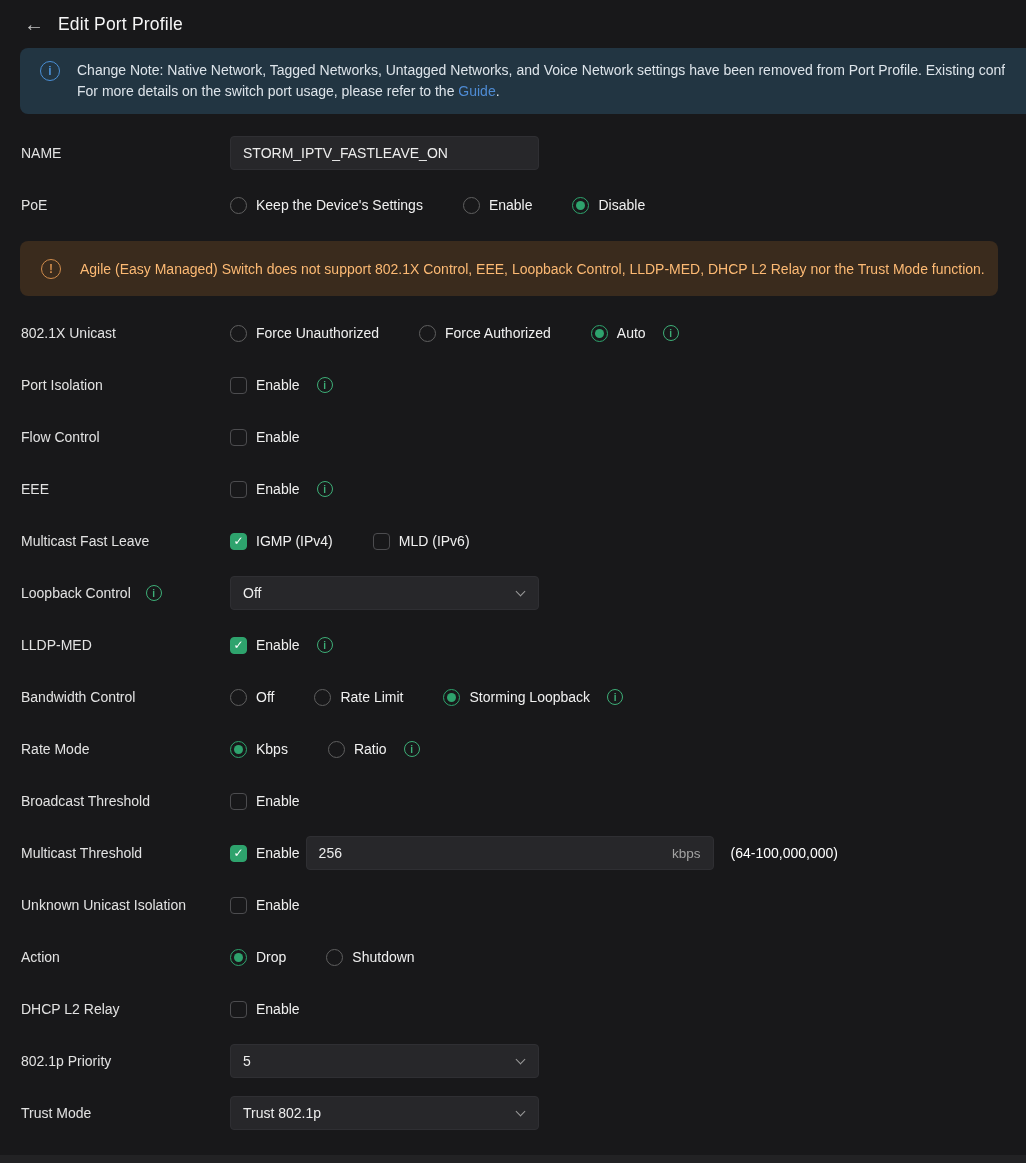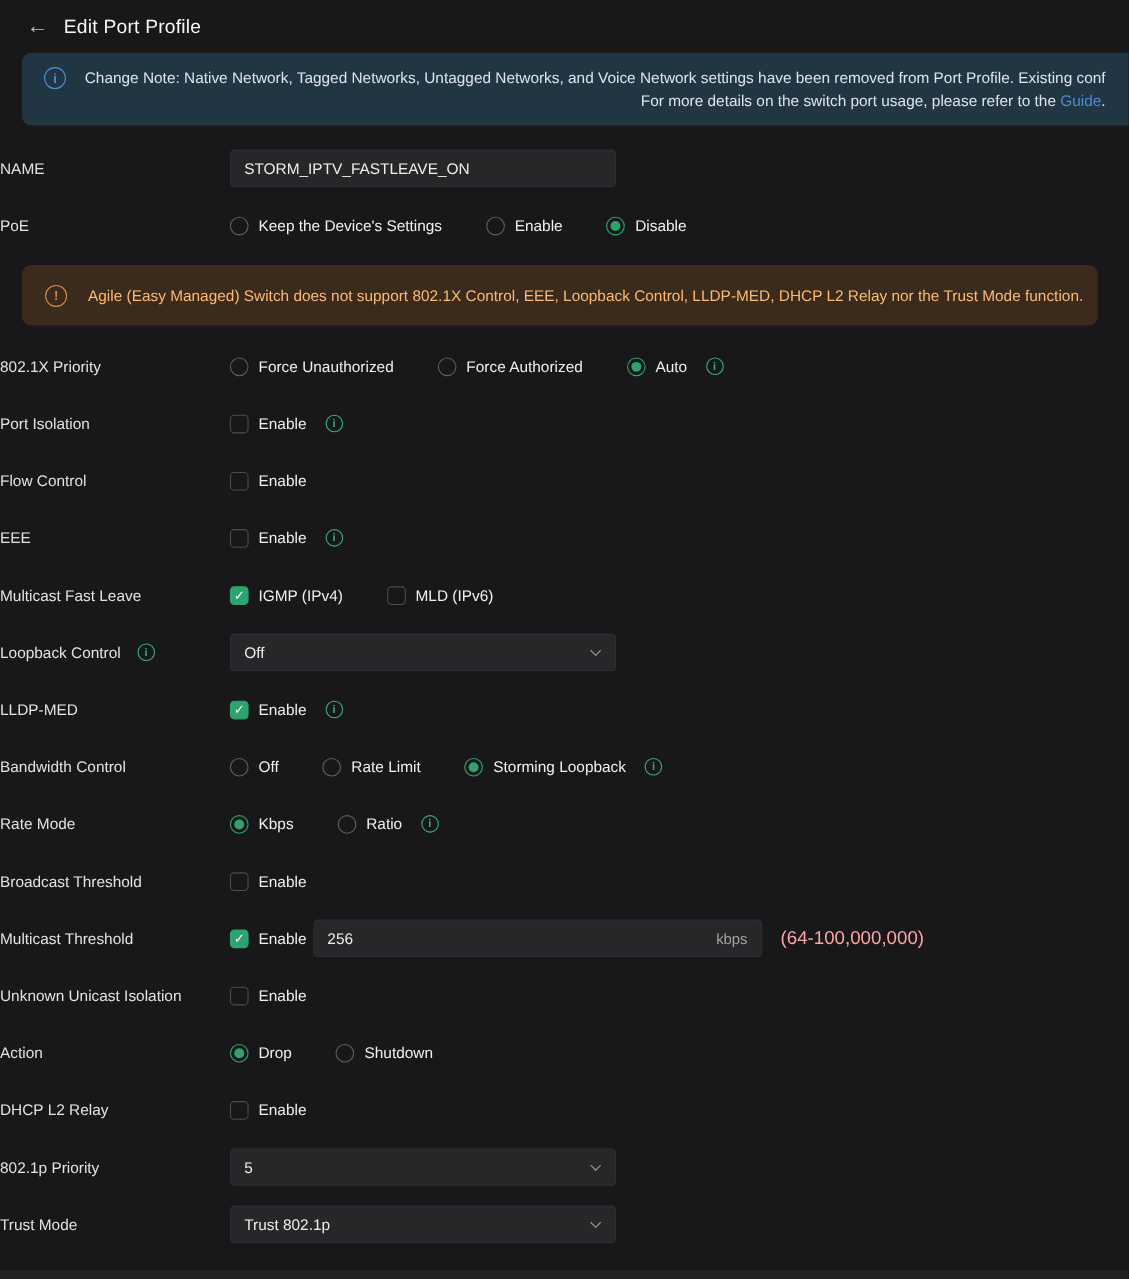--- a/index.html
+++ b/index.html
@@ -24,41 +24,41 @@
     background:#223542; border-radius:8px;
     height:66px; display:flex; align-items:flex-start;
     padding:12px 0 12px 20px; overflow:hidden;
   }
   .note-icon {
     flex:none; width:20px; height:20px; margin-top:1px;
     border:1.5px solid var(--blue,#4a8fd6); border-radius:50%;
     color:var(--blue,#4a8fd6); font-size:12px; font-weight:700;
     display:flex; align-items:center; justify-content:center;
   }
-  .note-text { margin-left:17px; font-size:14px; color:#dde4ea; line-height:21px; min-width:0;text-align:right; }
+  .note-text { margin-left:17px; font-size:14px; color:#dde4ea; line-height:21px; min-width:0; }
   .note-line1 { white-space:nowrap; overflow:hidden; }
   .guide-link { color:var(--link,#4e8bd4); text-decoration:none; cursor:pointer; }
 
   
   .warn-banner {
     margin:10px 28px 11px 20px; height:55px;
     background:#3a2b1d; border-radius:8px;
     display:flex; align-items:center; padding-left:21px;
   }
   .warn-icon {
     flex:none; width:20px; height:20px;
     border:1.5px solid var(--orange,#d08c4c); border-radius:50%;
     color:var(--orange,#d08c4c); font-size:12px; font-weight:700;
     display:flex; align-items:center; justify-content:center;
   }
   .warn-text { margin-left:19px; font-size:14px; color:#fdba74; }
 
   
   #rows-top { margin-top:13px; }
-  .row { height:52px; display:flex; align-items:center; }
+  .row { height:52px; display:flex; align-items:center; padding-left:21px; }
   .row-label { width:209px; flex:none; display:flex; align-items:center; gap:15px;
                font-size:14px; color:#e2e2e2; }
   .row-control { display:flex; align-items:center; gap:40px; }
 
   
   .opt { display:flex; align-items:center; gap:9px; font-size:14px; color:#f0f0f0; cursor:pointer; }
   .radio { width:17px; height:17px; border:1.5px solid #5f5f5f; border-radius:50%; position:relative; flex:none; }
   .radio.selected { border-color:var(--green,#2ea36d); }
   .radio.selected::after { content:""; position:absolute; inset:3px; border-radius:50%; background:var(--green,#2ea36d); }
   .checkbox { width:17px; height:17px; border:1.5px solid #4c4c4f; border-radius:4px; flex:none;
@@ -70,29 +70,29 @@
     width:16px; height:16px; flex:none;
     border:1.5px solid var(--green-info,#3dae77); border-radius:50%;
     color:var(--green-info,#3dae77); font-size:10px; font-weight:700;
     display:inline-flex; align-items:center; justify-content:center; cursor:pointer;
   }
   .near { margin-left:-23px; }
   .near6 { margin-left:-34px; }
 
   
   .text-field, .field-wrap, .select {
-    width:351px; height:34px; background:#27272a; border:1px solid #2f2f33;
+    width:309px; height:34px; background:#27272a; border:1px solid #2f2f33;
     border-radius:4px; font-size:14px; color:#ededed;
   }
   .text-field { padding:0 12px; outline:none; font-family:inherit; }
   .field-wrap { width:408px; display:flex; align-items:center; padding:0 12px; }
   .field-wrap input { flex:1; min-width:0; background:transparent; border:none; outline:none;
                       color:#ededed; font-size:14px; font-family:inherit; }
   .suffix { color:#a3a3a3; font-size:13.5px; }
-  .hint { color:#fca5a5; font-size:17px; }
+  .hint { color:#ffffff; font-size:14px; }
   .select { display:flex; align-items:center; justify-content:space-between; padding:0 14px 0 12px; cursor:pointer; }
   .chev { width:7px; height:7px; border-right:1.6px solid #9a9a9a; border-bottom:1.6px solid #9a9a9a;
           transform:rotate(45deg); margin-top:-4px; }
 
   .bottom-strip { position:absolute; left:0; bottom:0; width:100%; height:8px; background:#222224; }
 </style>
 </head>
 <body>
 
 <div class="app">
@@ -141,21 +141,21 @@
     </div>
 
   <div class="warn-banner">
     <span class="warn-icon">!</span>
     <span class="warn-text">Agile (Easy Managed) Switch does not support 802.1X Control, EEE, Loopback Control, LLDP-MED, DHCP L2 Relay nor the Trust Mode function.</span>
   </div>
 
   <div id="rows-main" class="rows">
       <div class="row">
         <div class="row-label">
-          <span>802.1X Priority</span>
+          <span>802.1X Unicast</span>
         </div>
         <div class="row-control">
           <span class="opt">
             <span class="radio"></span>
             <span class="opt-label">Force Unauthorized</span>
           </span>
           <span class="opt">
             <span class="radio"></span>
             <span class="opt-label">Force Authorized</span>
           </span>

